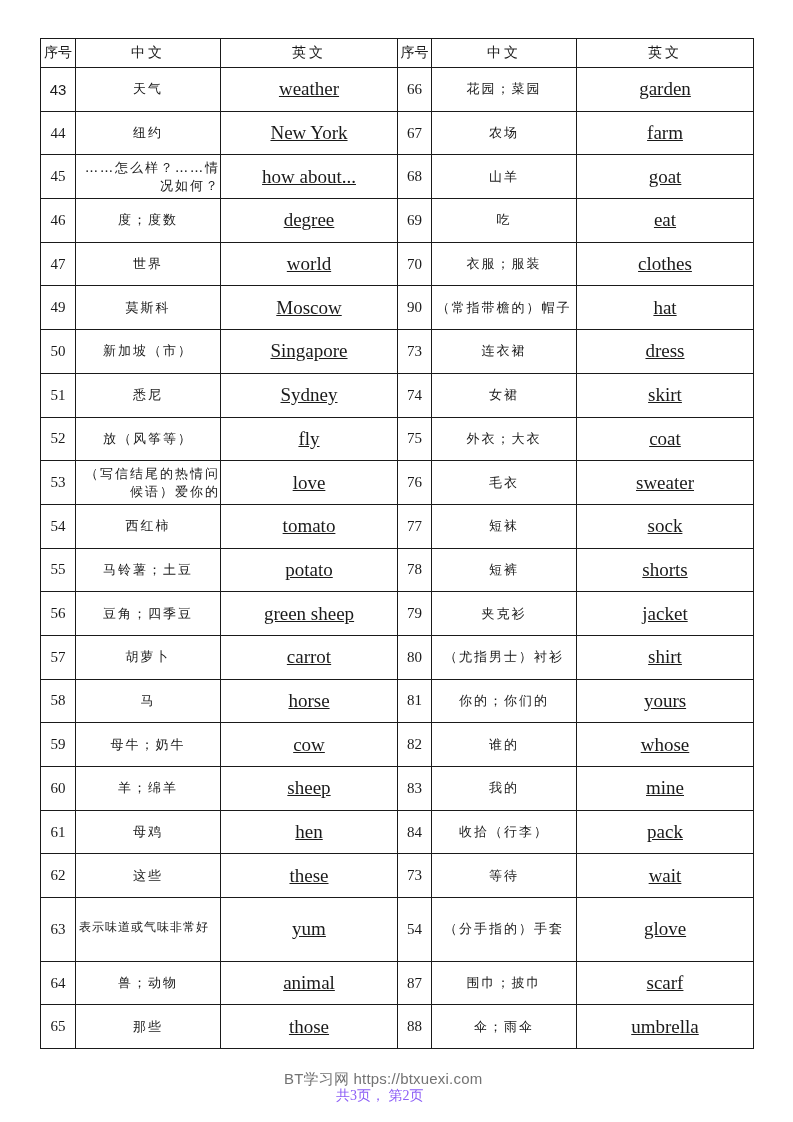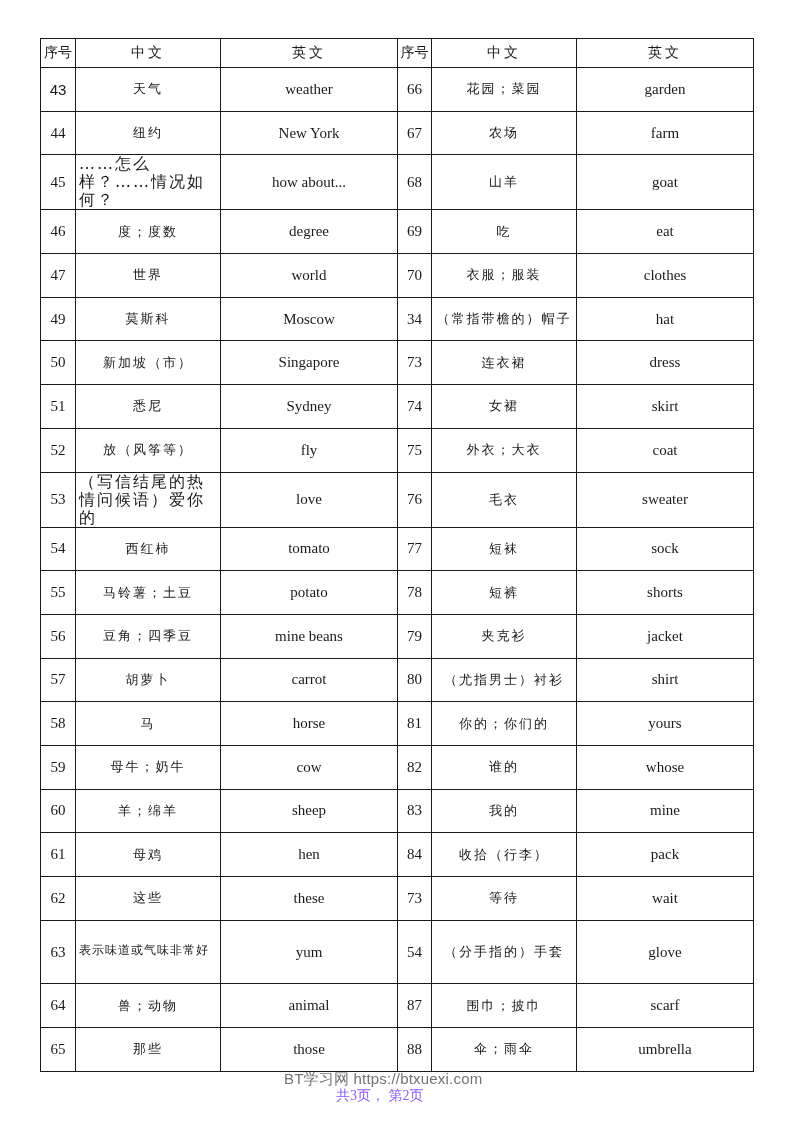--- a/index.html
+++ b/index.html
@@ -59,36 +59,37 @@
       font-family: "Liberation Sans", sans-serif;
       font-size: 15px;
     }
     .vocab-table td.zh {
       font-family: "DejaVu Serif", "Liberation Serif", serif;
       font-size: 13px;
       letter-spacing: 2px;
       line-height: 18px;
     }
     .vocab-table td.zh.wrap {
-      text-align: left;
+      text-align: right;
       padding-left: 3px;
       letter-spacing: 2px;
-      font-size: 16px;
+      font-size: 13px;
     }
     .vocab-table td.zh.top {
       vertical-align: top;
       padding-top: 20px;
       text-align: left;
       padding-left: 3px;
       font-size: 12px;
       letter-spacing: 1px;
     }
     .vocab-table td.en {
       font-family: "Liberation Serif", serif;
-      font-size: 15px;
+      font-size: 19px;
+      text-decoration: underline;
     }
     .watermark {
       position: absolute;
       left: 284px;
       top: 1070px;
       font-family: "Liberation Sans", sans-serif;
       font-size: 15px;
       color: #737373;
       white-space: nowrap;
       letter-spacing: 0.2px;
@@ -163,21 +164,21 @@
         <td class="zh">世界</td>
         <td class="en">world</td>
         <td class="num">70</td>
         <td class="zh">衣服；服装</td>
         <td class="en">clothes</td>
       </tr>
       <tr>
         <td class="num">49</td>
         <td class="zh">莫斯科</td>
         <td class="en">Moscow</td>
-        <td class="num">34</td>
+        <td class="num">90</td>
         <td class="zh">（常指带檐的）帽子</td>
         <td class="en">hat</td>
       </tr>
       <tr>
         <td class="num">50</td>
         <td class="zh">新加坡（市）</td>
         <td class="en">Singapore</td>
         <td class="num">73</td>
         <td class="zh">连衣裙</td>
         <td class="en">dress</td>
@@ -218,21 +219,21 @@
         <td class="num">55</td>
         <td class="zh">马铃薯；土豆</td>
         <td class="en">potato</td>
         <td class="num">78</td>
         <td class="zh">短裤</td>
         <td class="en">shorts</td>
       </tr>
       <tr>
         <td class="num">56</td>
         <td class="zh">豆角；四季豆</td>
-        <td class="en">mine beans</td>
+        <td class="en">green sheep</td>
         <td class="num">79</td>
         <td class="zh">夹克衫</td>
         <td class="en">jacket</td>
       </tr>
       <tr>
         <td class="num">57</td>
         <td class="zh">胡萝卜</td>
         <td class="en">carrot</td>
         <td class="num">80</td>
         <td class="zh">（尤指男士）衬衫</td>

